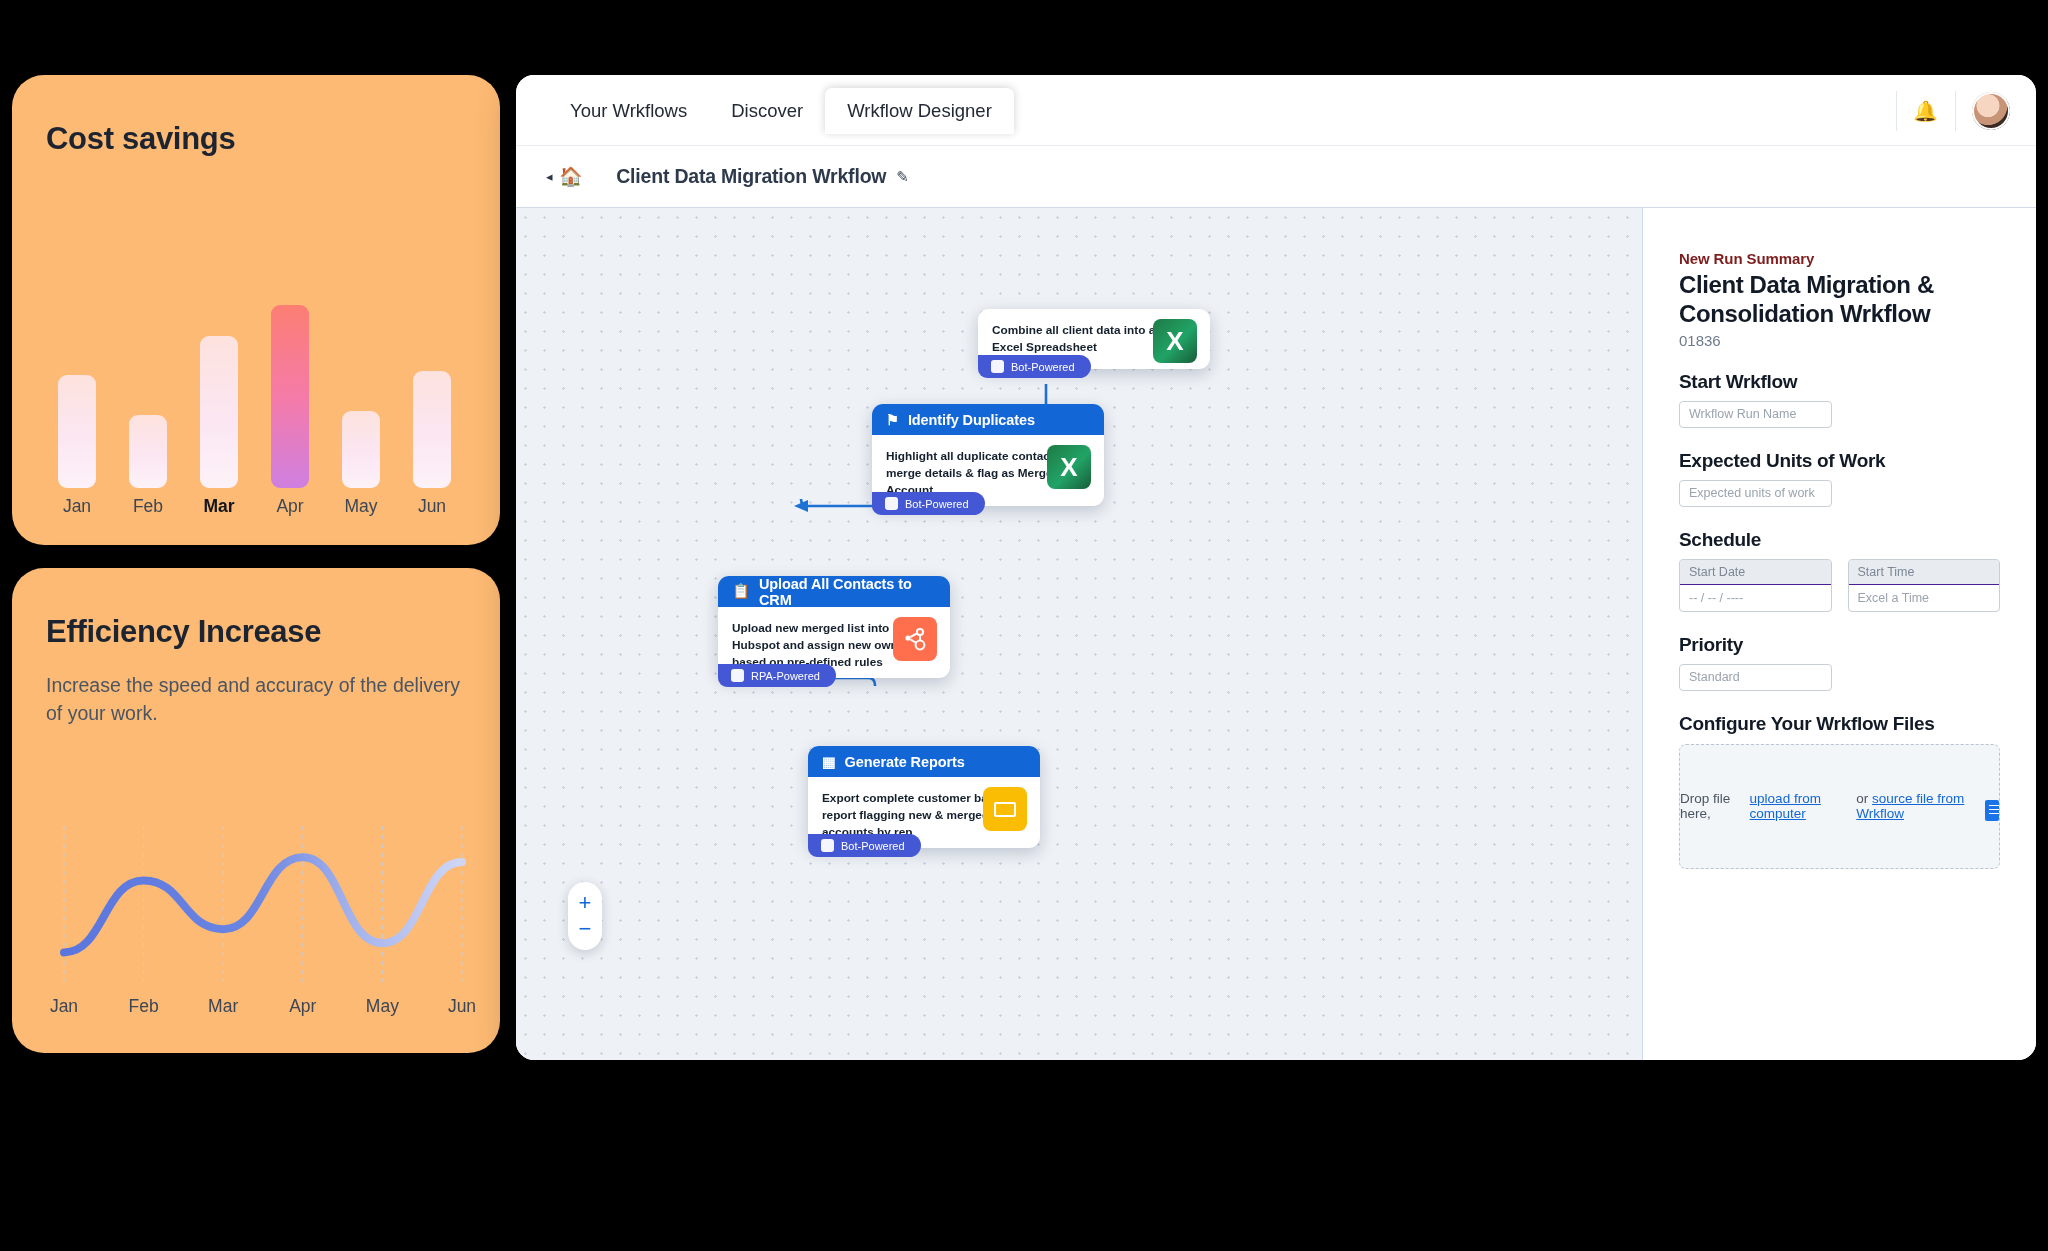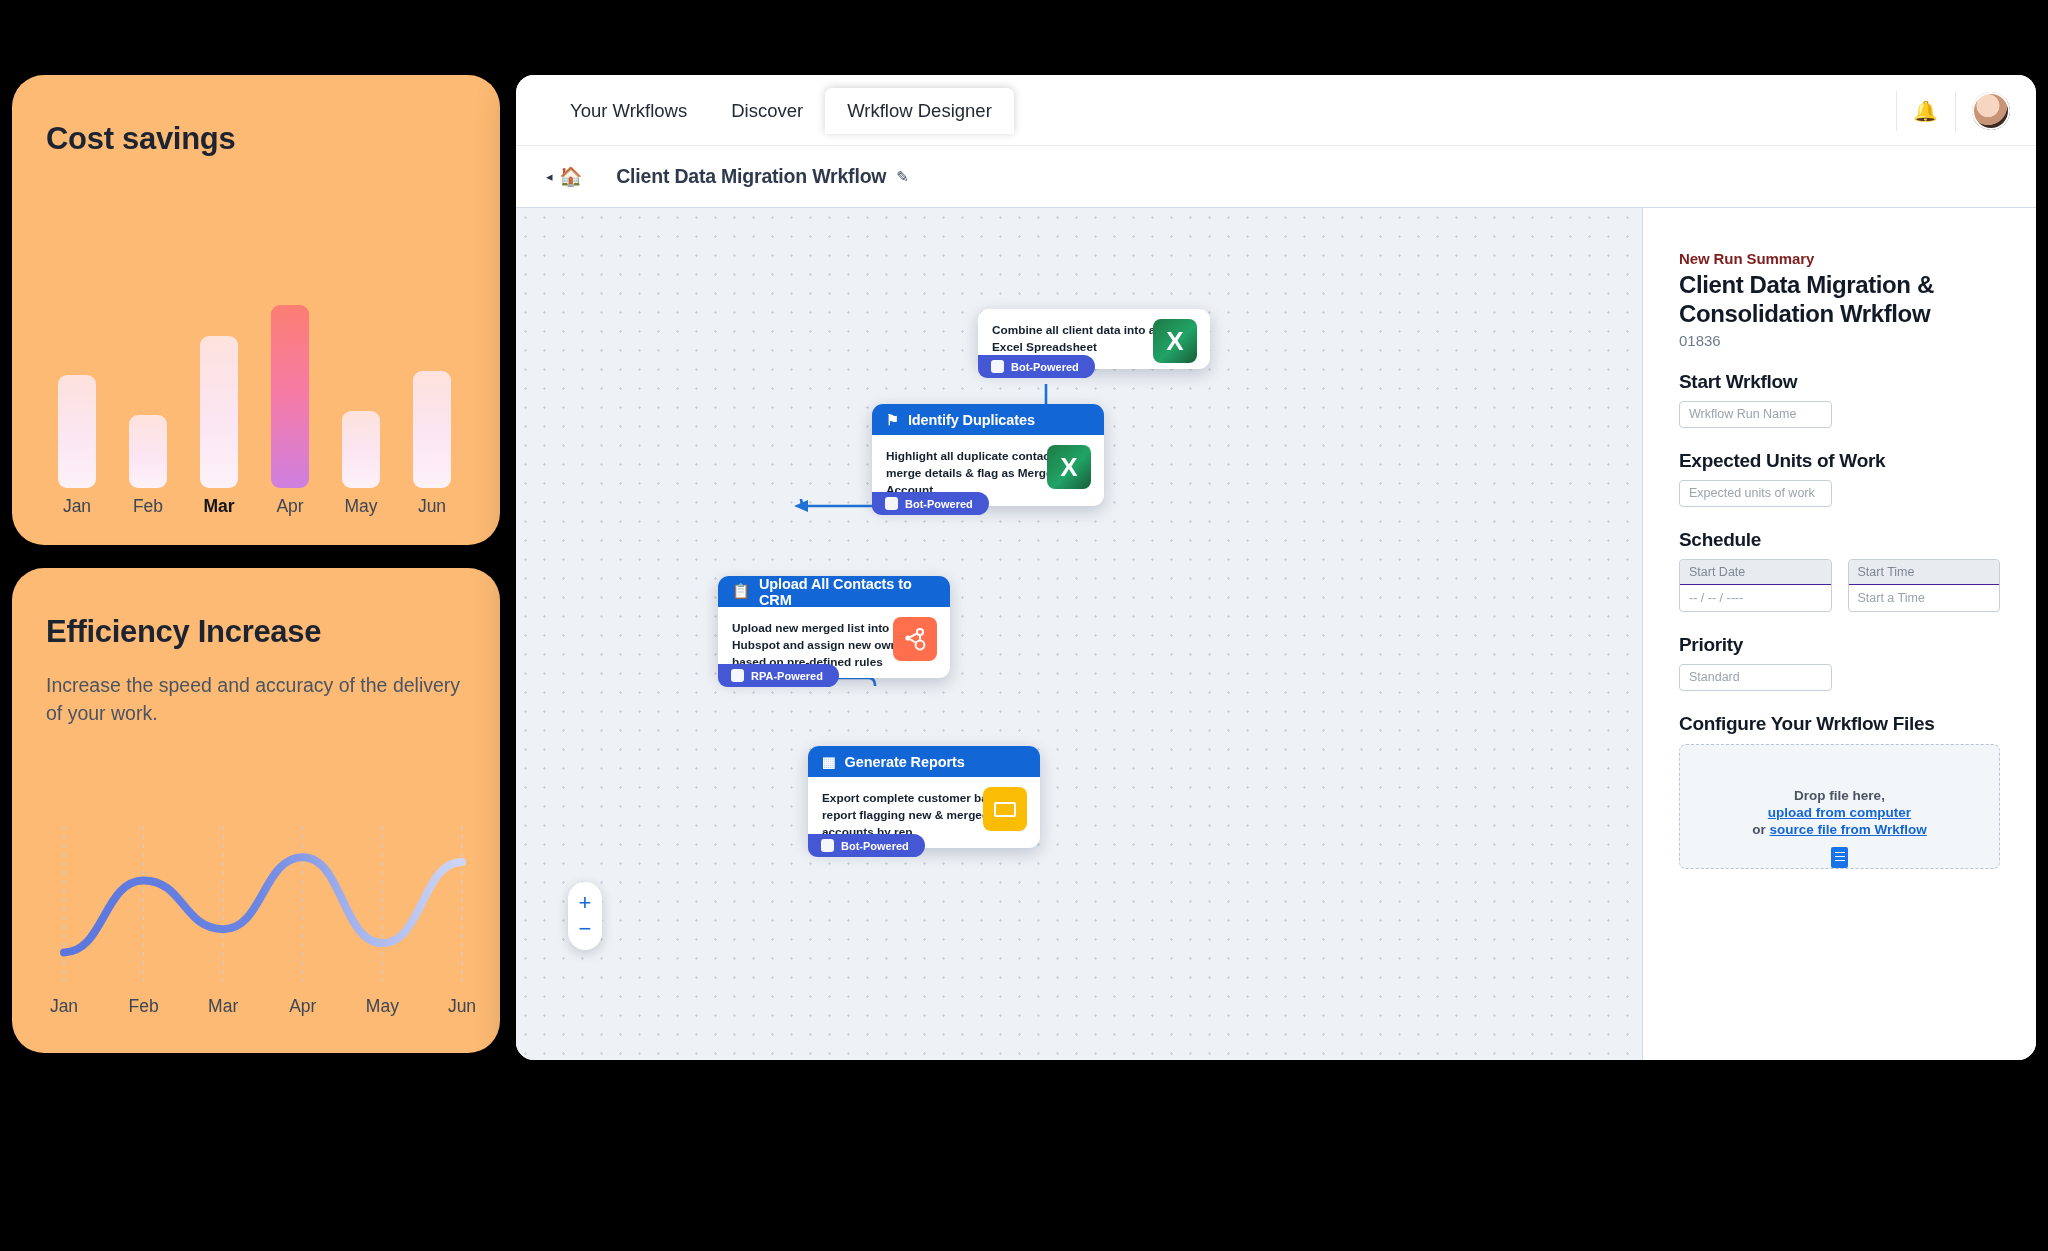--- a/index.html
+++ b/index.html
@@ -116,21 +116,21 @@
   .node-head {
     background:#1366d6; color:#fff; height: 31px; border-radius: 11px 11px 0 0;
     display:flex; align-items:center; gap: 9px; padding: 0 14px;
     font-size: 14.5px; font-weight: 700; letter-spacing:-0.1px;
   }
   .node-body { position: relative; padding: 13px 14px 8px 14px; min-height: 60px; }
   .node-desc { font-size: 11.8px; line-height: 1.42; color:#15202e; font-weight: 700; max-width: 215px; }
   .pill {
     position: absolute; left: 0; bottom: -9px;
     background:#4458d6; color:#fff; border-radius: 0 14px 14px 11px;
-    font-size: 11px; font-weight: 700; padding: 5px 16px 5px 13px;
+    font-size: 11px; font-weight: 400; padding: 5px 16px 5px 13px;
     display:flex; align-items:center; gap:7px;
   }
   .pill-dot { width: 13px; height: 13px; border-radius: 3px; background:#fff; opacity:.95; display:inline-block; }
   .app-ico { position:absolute; right: 13px; top: 10px; width: 44px; height: 44px; border-radius: 8px; }
   .ico-excel { background: linear-gradient(135deg,#1e7a45 0%, #21a366 55%, #185c37 100%);
                color:#fff; font-weight:700; font-size: 26px; display:flex; align-items:center; justify-content:center; }
   .ico-hub { background:#ff6f4e; display:flex; align-items:center; justify-content:center; }
   .ico-slides { background:#fbbc04; border-radius:8px; display:flex; align-items:center; justify-content:center; }
   .slide-inner { width:22px; height:15px; border:2.6px solid #fff; border-radius:2px; }
 
@@ -164,21 +164,21 @@
     border: 1px solid #c8cfd8; border-radius: 4px; background:#fff;
     display:flex; align-items:center; padding: 0 9px;
     font-size: 12.5px; color:#9aa3ae;
   }
   .schedrow { display:flex; gap: 16px; margin-top: 8px; }
   .schedbox { width: 171px; border:1px solid #c8cfd8; border-radius:4px; overflow:hidden; background:#fff; }
   .sched-head { background:#e8ecf1; border-bottom:1px solid #4c1d95; font-size:12.5px; color:#7d8794; padding: 5px 9px; }
   .sched-val { font-size:12.5px; color:#9aa3ae; padding: 6px 9px; }
   .drop {
     margin-top: 9px; height: 125px; border: 1.6px dashed #b9c4d2; border-radius: 7px;
-    background:#f3f6f9; display:flex; flex-direction:column; align-items:center; justify-content:flex-end; gap: 2px; font-weight: bold;
+    background:#f3f6f9; display:flex; flex-direction:row; align-items:center; justify-content:center; gap: 2px;
   }
   .drop-t { font-size: 13.5px; color:#4a5462; }
   .drop-l { font-size: 13.5px; color:#1366d6; text-decoration: underline; cursor:pointer; }
   .drop-row { font-size: 13.5px; color:#4a5462; }
   .doc-ico { margin-top: 8px; width: 17px; height: 21px; background:#1a73e8; border-radius: 2px; position:relative; }
   .doc-ico:after { content:""; position:absolute; left:3.5px; top:5px; width:10px; height:1.6px; background:#fff;
                    box-shadow: 0 4px 0 #fff, 0 8px 0 #fff; }
   .launch {
     margin-top: 26px; height: 50px; width: 100%;
     background:#0d6ce0; color:#fff; border:none; border-radius: 8px;
@@ -378,21 +378,21 @@
         <div class="field">Expected units of work</div>
 
         <div class="rp-h">Schedule</div>
         <div class="schedrow">
           <div class="schedbox">
             <div class="sched-head">Start Date</div>
             <div class="sched-val">-- / -- / ----</div>
           </div>
           <div class="schedbox">
             <div class="sched-head">Start Time</div>
-            <div class="sched-val">Start a Time</div>
+            <div class="sched-val">Excel a Time</div>
           </div>
         </div>
 
         <div class="rp-h">Priority</div>
         <div class="field">Standard</div>
 
         <div class="rp-h">Configure Your Wrkflow Files</div>
         <div class="drop">
           <div class="drop-t">Drop file here,</div>
           <div class="drop-l">upload from computer</div>

